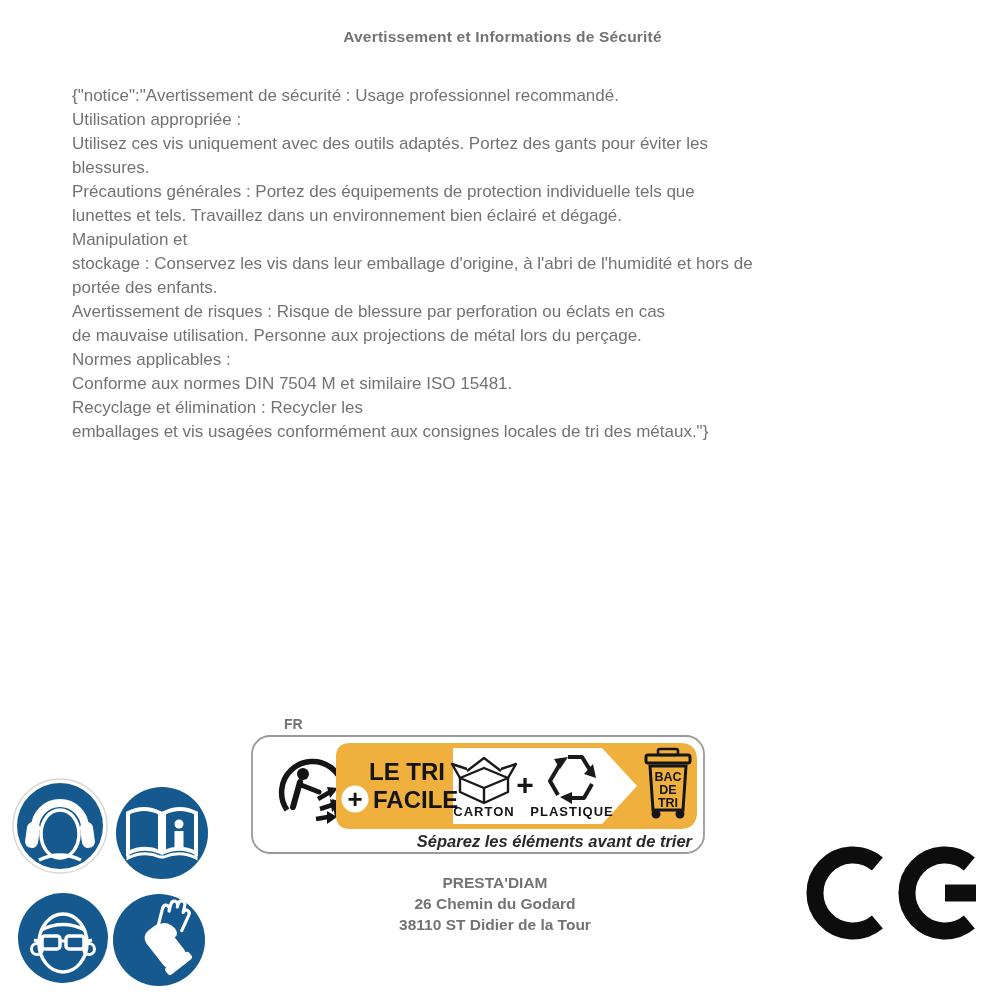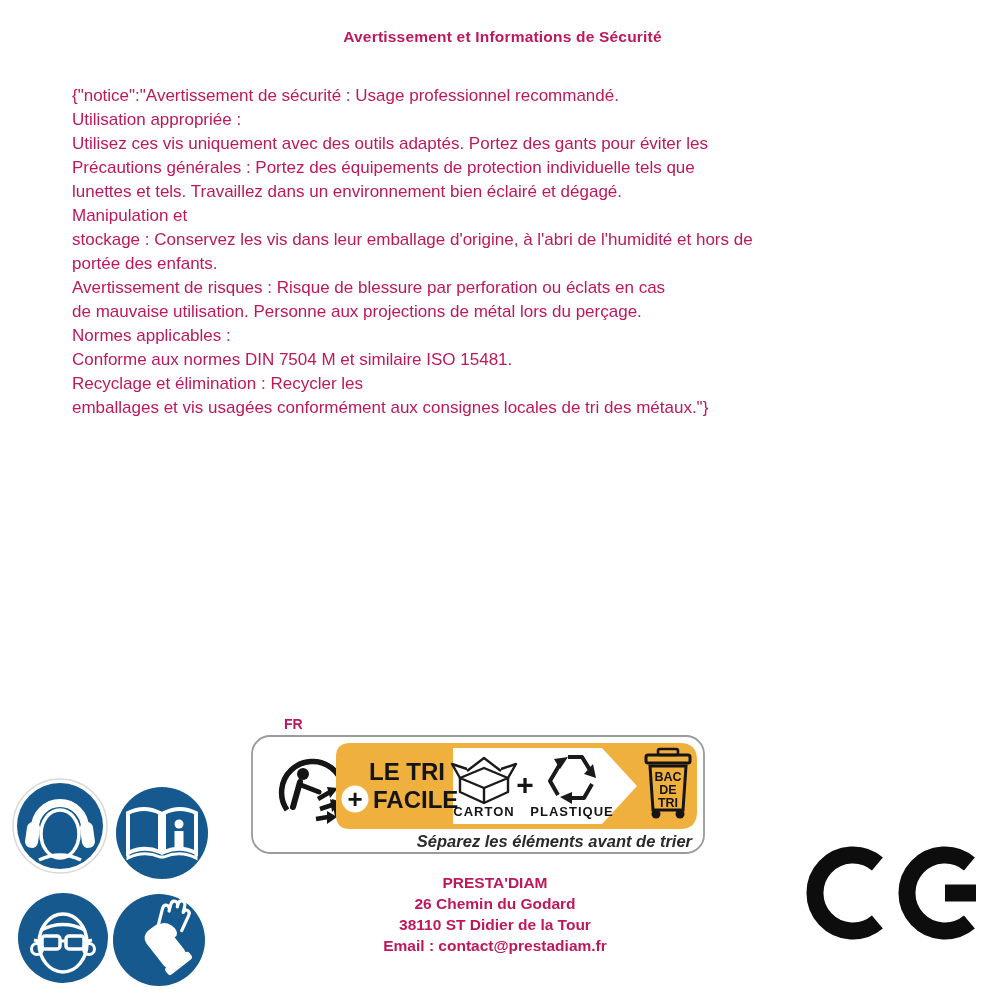--- a/index.html
+++ b/index.html
@@ -1,17 +1,17 @@
 <!DOCTYPE html>
 <html><head>
 <meta charset="utf-8">
 <style>
   html,body{margin:0;padding:0;background:#ffffff;}
   .page{position:relative;width:1005px;height:1005px;background:#fff;overflow:hidden;
-        font-family:"Liberation Sans", sans-serif;color:#be185d;}
+        font-family:"Liberation Sans", sans-serif;color:#737373;}
   .title{position:absolute;top:28px;left:0;width:1005px;text-align:center;
          font-size:15.5px;font-weight:bold;letter-spacing:.2px;}
   .notice{position:absolute;left:72px;top:84px;width:840px;font-size:17px;line-height:24px;}
   .notice div{white-space:pre;}
   .fr-code{position:absolute;left:268px;top:716px;font-size:14px;font-weight:bold;padding-left:16px;}
   .tri-label{position:absolute;left:250px;top:733px;}
   .address{position:absolute;left:245px;top:872px;width:500px;text-align:center;
            font-size:15.5px;font-weight:bold;line-height:21px;}
   .icons{position:absolute;left:10px;top:778px;}
   .ce{position:absolute;left:795px;top:840px;}
@@ -21,20 +21,21 @@
 <body>
 
 <div class="page">
 
   <div class="title">Avertissement et Informations de Sécurité</div>
 
   <div class="notice">
     <div>{"notice":"Avertissement de sécurité : Usage professionnel recommandé.</div>
     <div>Utilisation appropriée :</div>
     <div>Utilisez ces vis uniquement avec des outils adaptés. Portez des gants pour éviter les</div>
+    <div>blessures.</div>
     <div>Précautions générales : Portez des équipements de protection individuelle tels que</div>
     <div>lunettes et tels. Travaillez dans un environnement bien éclairé et dégagé.</div>
     <div>Manipulation et</div>
     <div>stockage : Conservez les vis dans leur emballage d'origine, à l'abri de l'humidité et hors de</div>
     <div>portée des enfants.</div>
     <div>Avertissement de risques : Risque de blessure par perforation ou éclats en cas</div>
     <div>de mauvaise utilisation. Personne aux projections de métal lors du perçage.</div>
     <div>Normes applicables :</div>
     <div>Conforme aux normes DIN 7504 M et similaire ISO 15481.</div>
     <div>Recyclage et élimination : Recycler les</div>
@@ -150,21 +151,20 @@
       </g>
 
       <text x="442" y="114" font-size="16.5" font-style="italic" font-weight="bold" fill="#2a2a2a" text-anchor="end">Séparez les éléments avant de trier</text>
     </svg>
   </div>
 
   <div class="address">
     <div>PRESTA'DIAM</div>
     <div>26 Chemin du Godard</div>
     <div>38110 ST Didier de la Tour</div>
-    <div>Email : contact@prestadiam.fr</div>
   </div>
 
   <div class="ce">
     <svg width="200" height="110" viewBox="0 0 200 110">
       <path d="M 82.4,23.9 A 38,38 0 1 0 82.4,82.1" fill="none" stroke="#0d0d0d" stroke-width="17"></path>
       <path d="M 174.4,23.9 A 38,38 0 1 0 174.4,82.1" fill="none" stroke="#0d0d0d" stroke-width="17"></path>
       <path d="M 150,53 L 181,53" fill="none" stroke="#0d0d0d" stroke-width="17"></path>
     </svg>
   </div>
 

